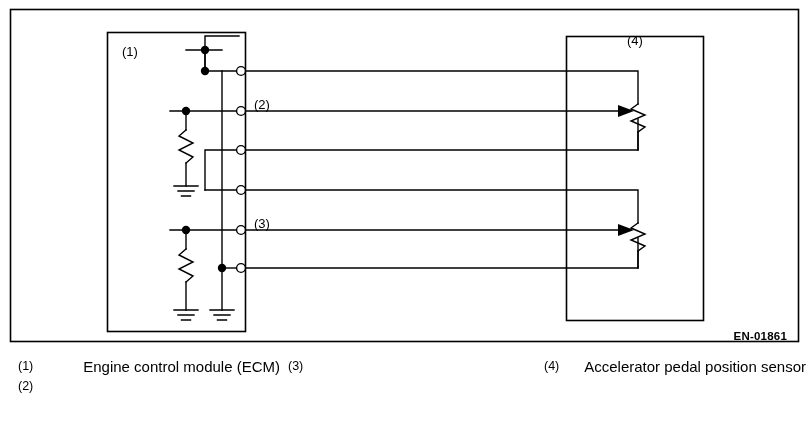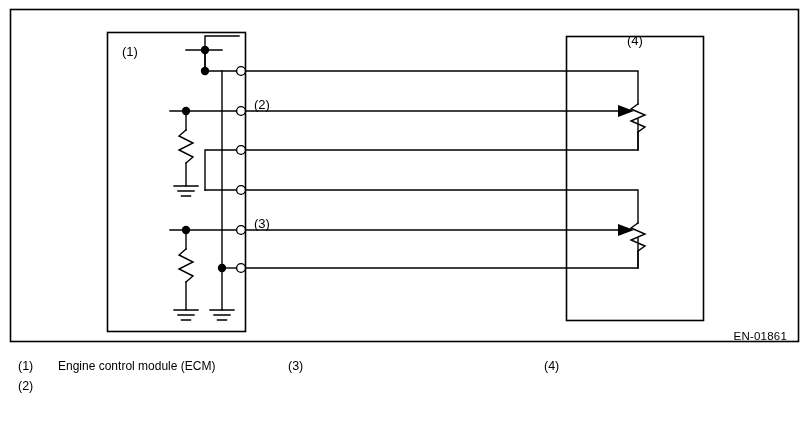--- a/index.html
+++ b/index.html
@@ -51,29 +51,30 @@
   }
   .legend-num {
     flex: 0 0 auto;
     width: 40px;
     font-size: 12.5px;
     line-height: 17px;
     white-space: nowrap;
   }
   .legend-text {
     flex: 1 1 auto;
-    font-size: 12px;
+    font-size: 15px;
     line-height: 17px;
+    text-align: right;
   }
   .ref-code {
     position: absolute;
     right: 22px;
     top: 330px;
     font-size: 11.5px;
-    font-weight: normal;
+    font-weight: bold;
     letter-spacing: 0.2px;
   }
   .svg-label {
     font-family: "Liberation Sans", sans-serif;
     font-size: 13px;
     fill: #000000;
   }
 </style>
 </head>
 <body>
@@ -179,17 +180,18 @@
 
     <div class="legend-col c2">
       <div class="legend-item">
         <div class="legend-num">(3)</div>
       </div>
     </div>
 
     <div class="legend-col c3">
       <div class="legend-item">
         <div class="legend-num">(4)</div>
+        <div class="legend-text">Accelerator pedal position sensor</div>
       </div>
     </div>
 
   </div>
 </div>
 
 </body></html>

